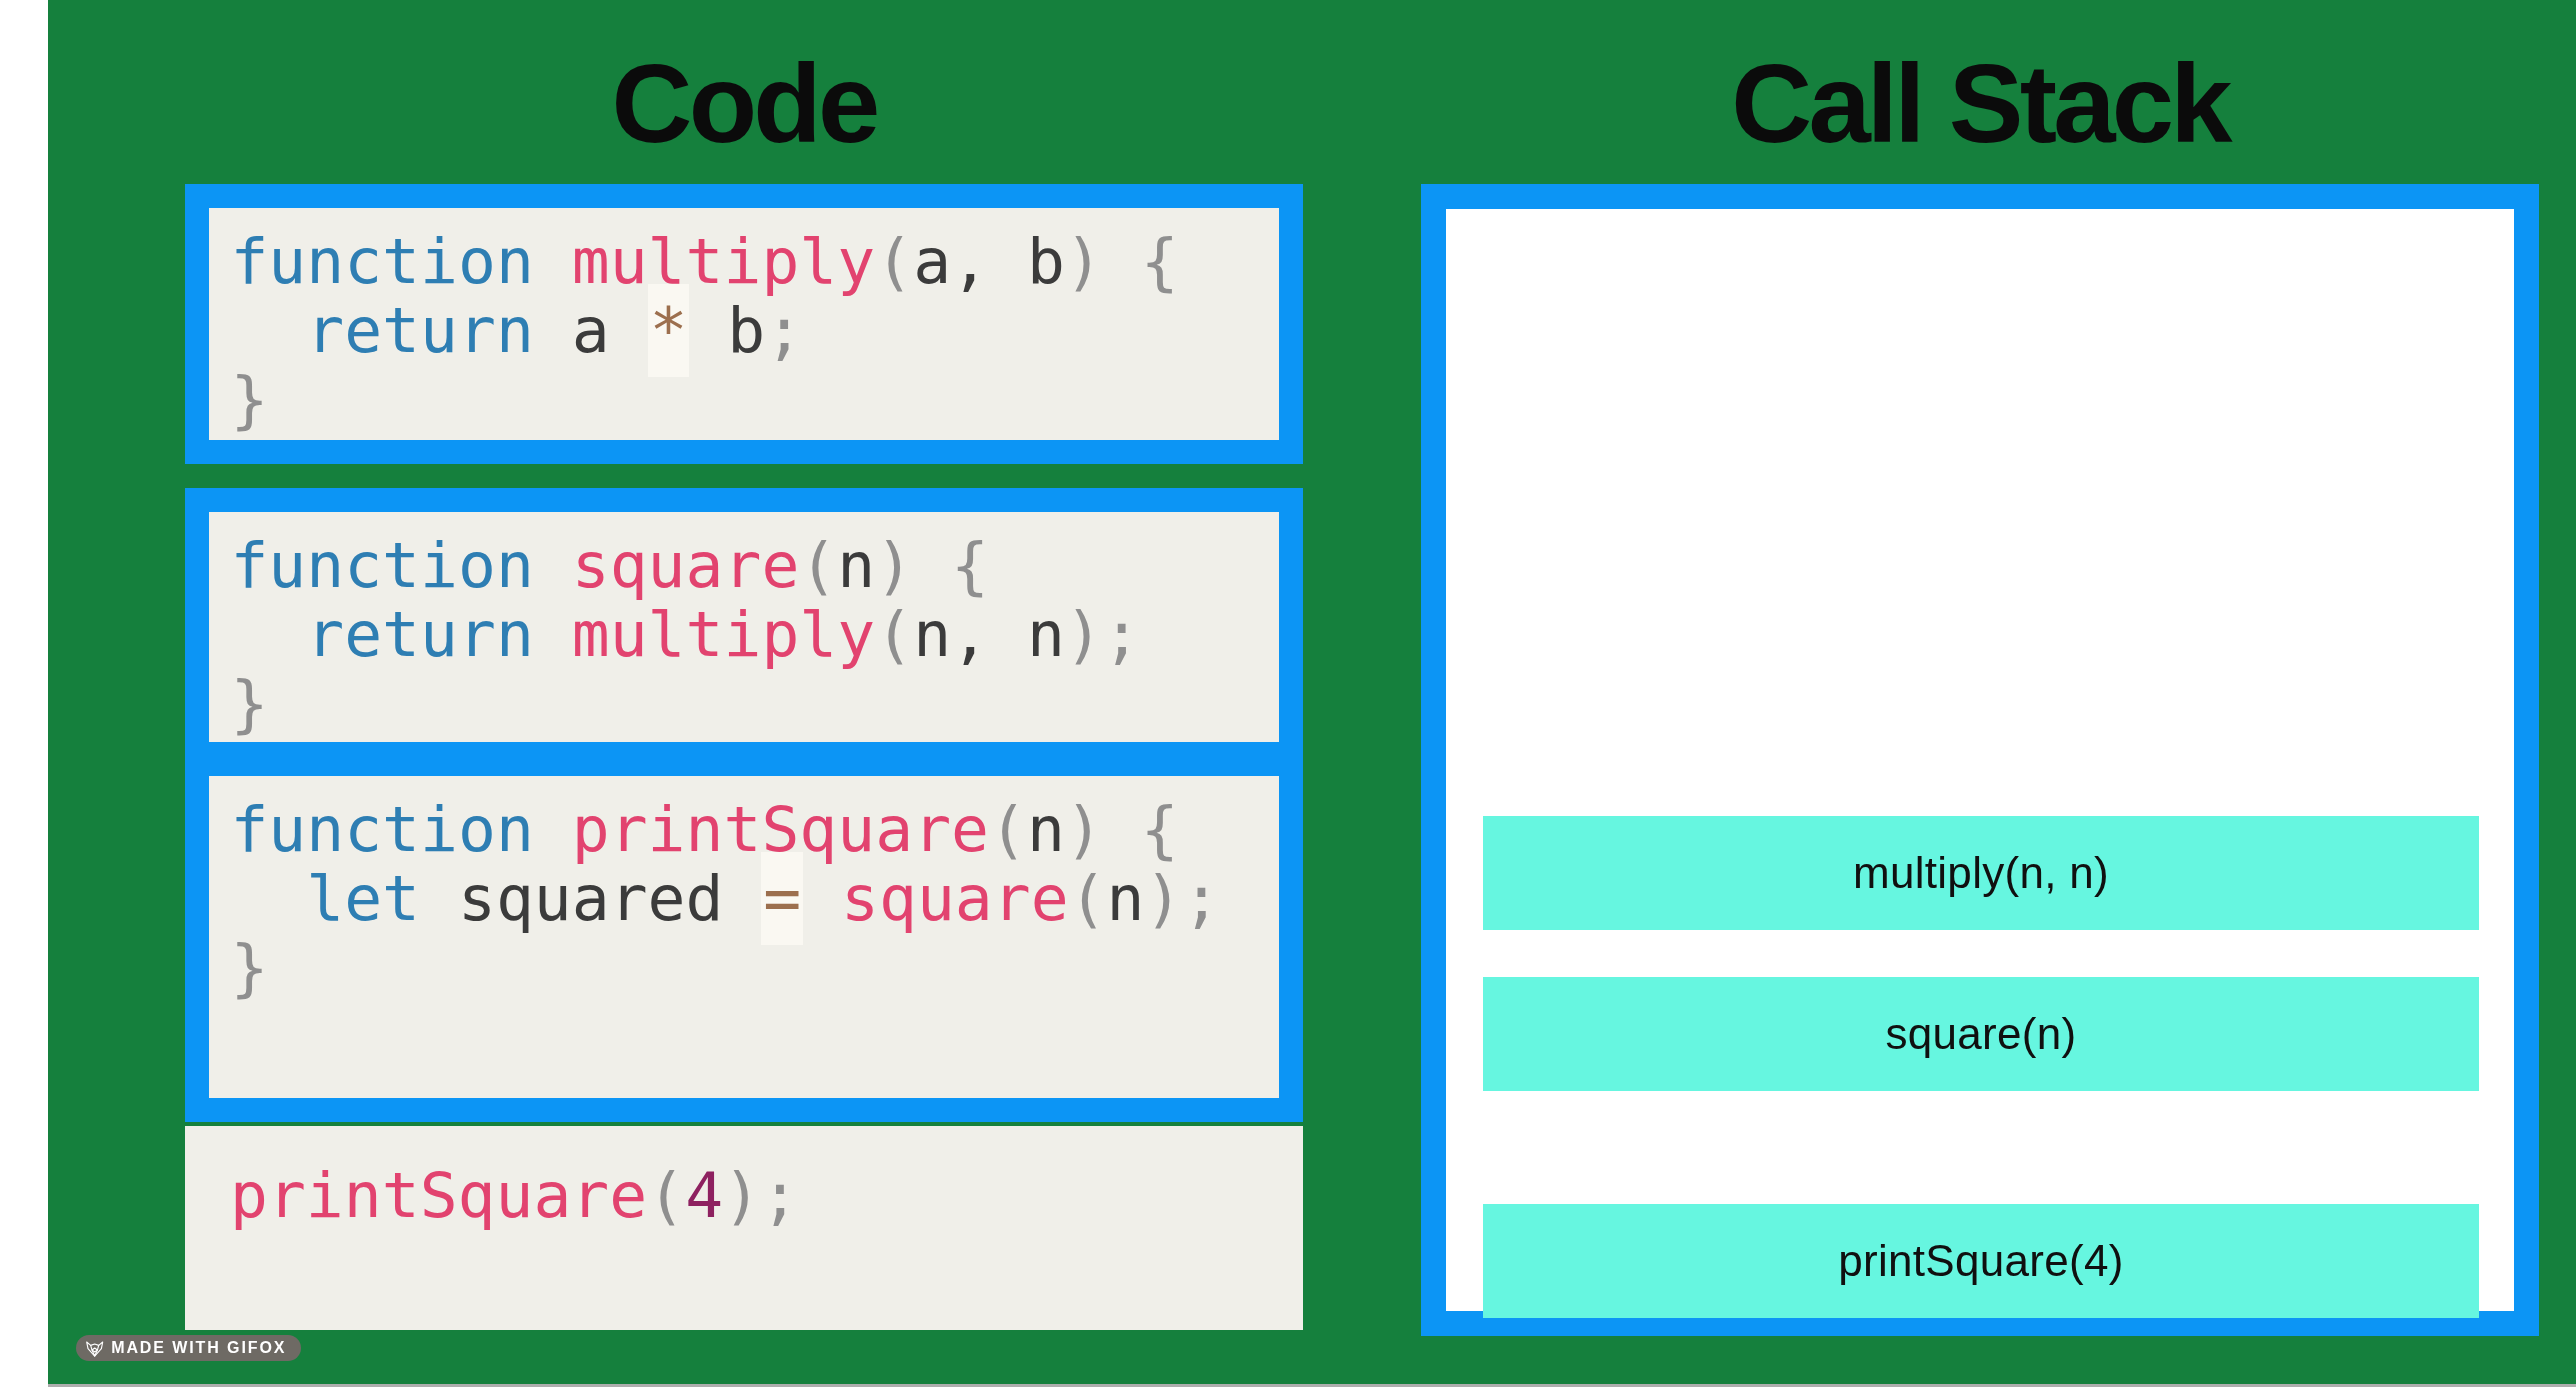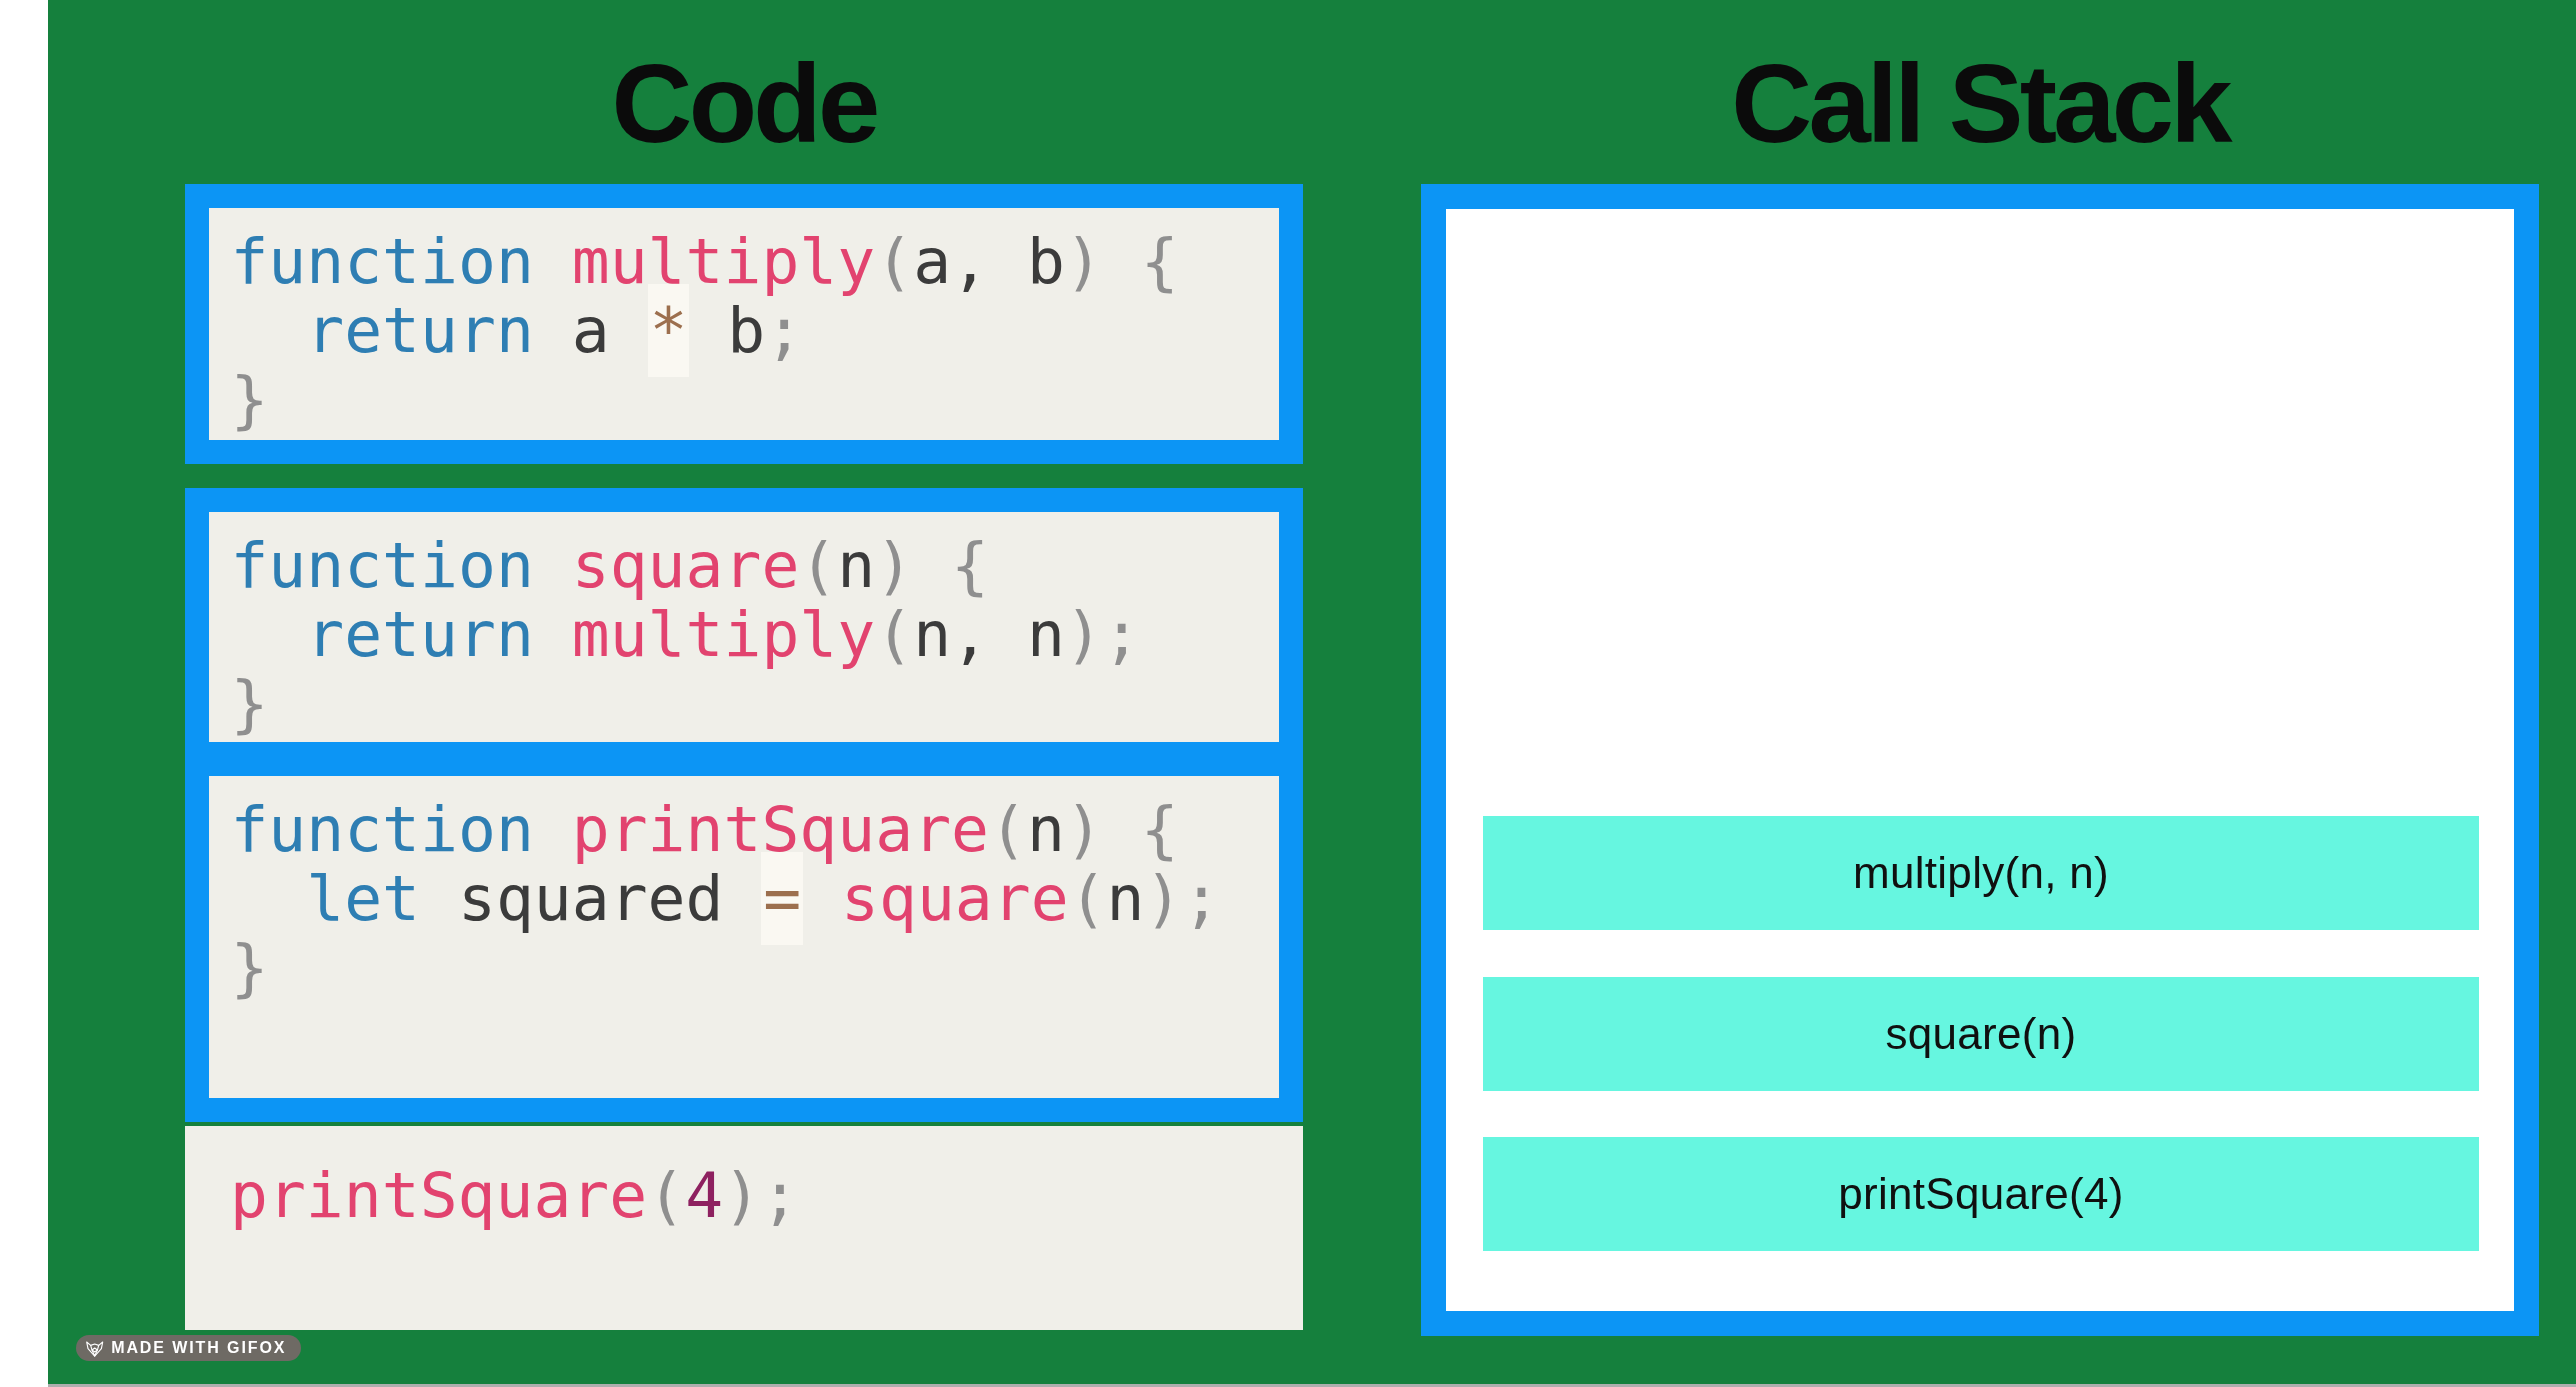--- a/index.html
+++ b/index.html
@@ -63,21 +63,21 @@
     background:#ffffff;border:25px solid var(--accent-blue);
     box-sizing:border-box;
   }
   .frame{
     position:absolute;left:1435px;width:996px;height:114px;
     background:var(--stack-frame);
     display:flex;align-items:center;justify-content:center;
   }
   #frame-0{top:816px;}
   #frame-1{top:977px;}
-  #frame-2{top:1137px;}
+  #frame-2{top:1204px;}
   .frame span{
     font-family:"Liberation Sans",sans-serif;
     font-size:44px;color:var(--frame-text);letter-spacing:0.3px;
   }
 
   
   #badge{
     position:absolute;left:28px;top:1335px;height:26.4px;
     background:var(--badge-bg);border-radius:13.2px;
     display:flex;align-items:center;gap:6.3px;padding:0 15px 0 7.5px;

